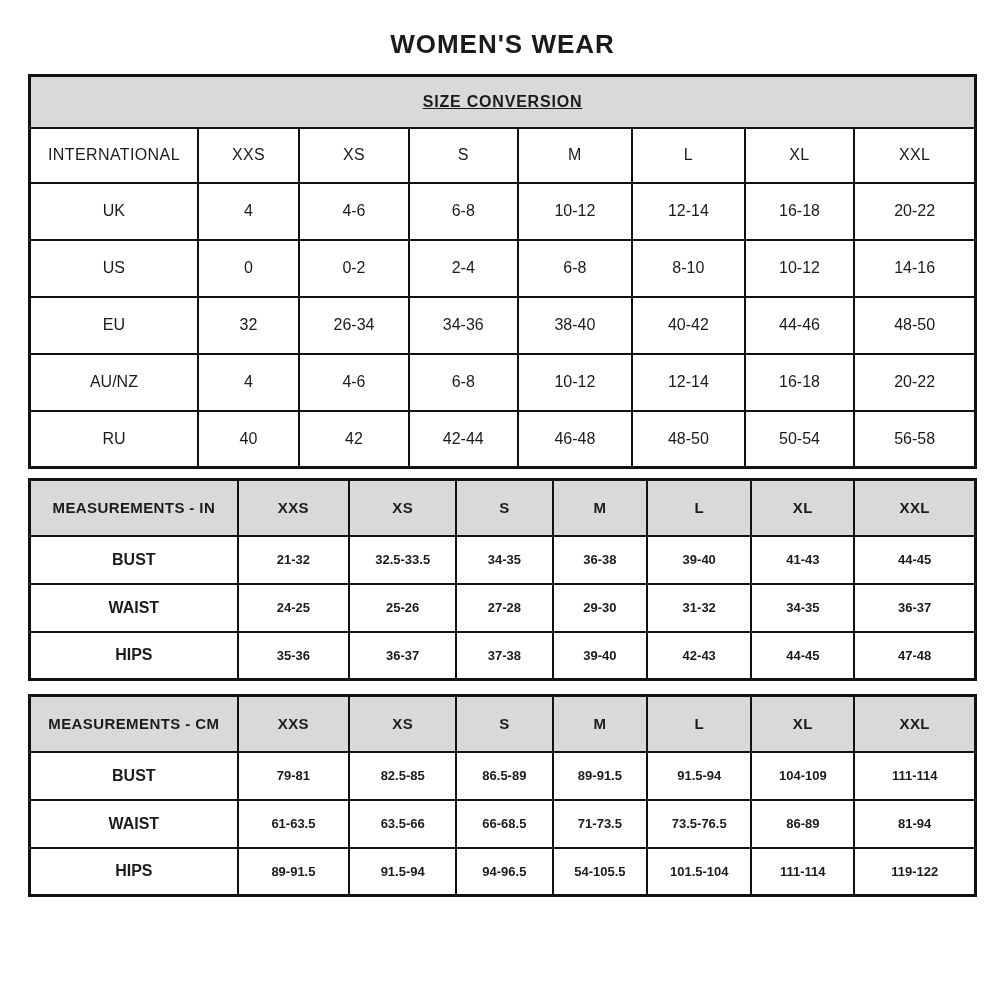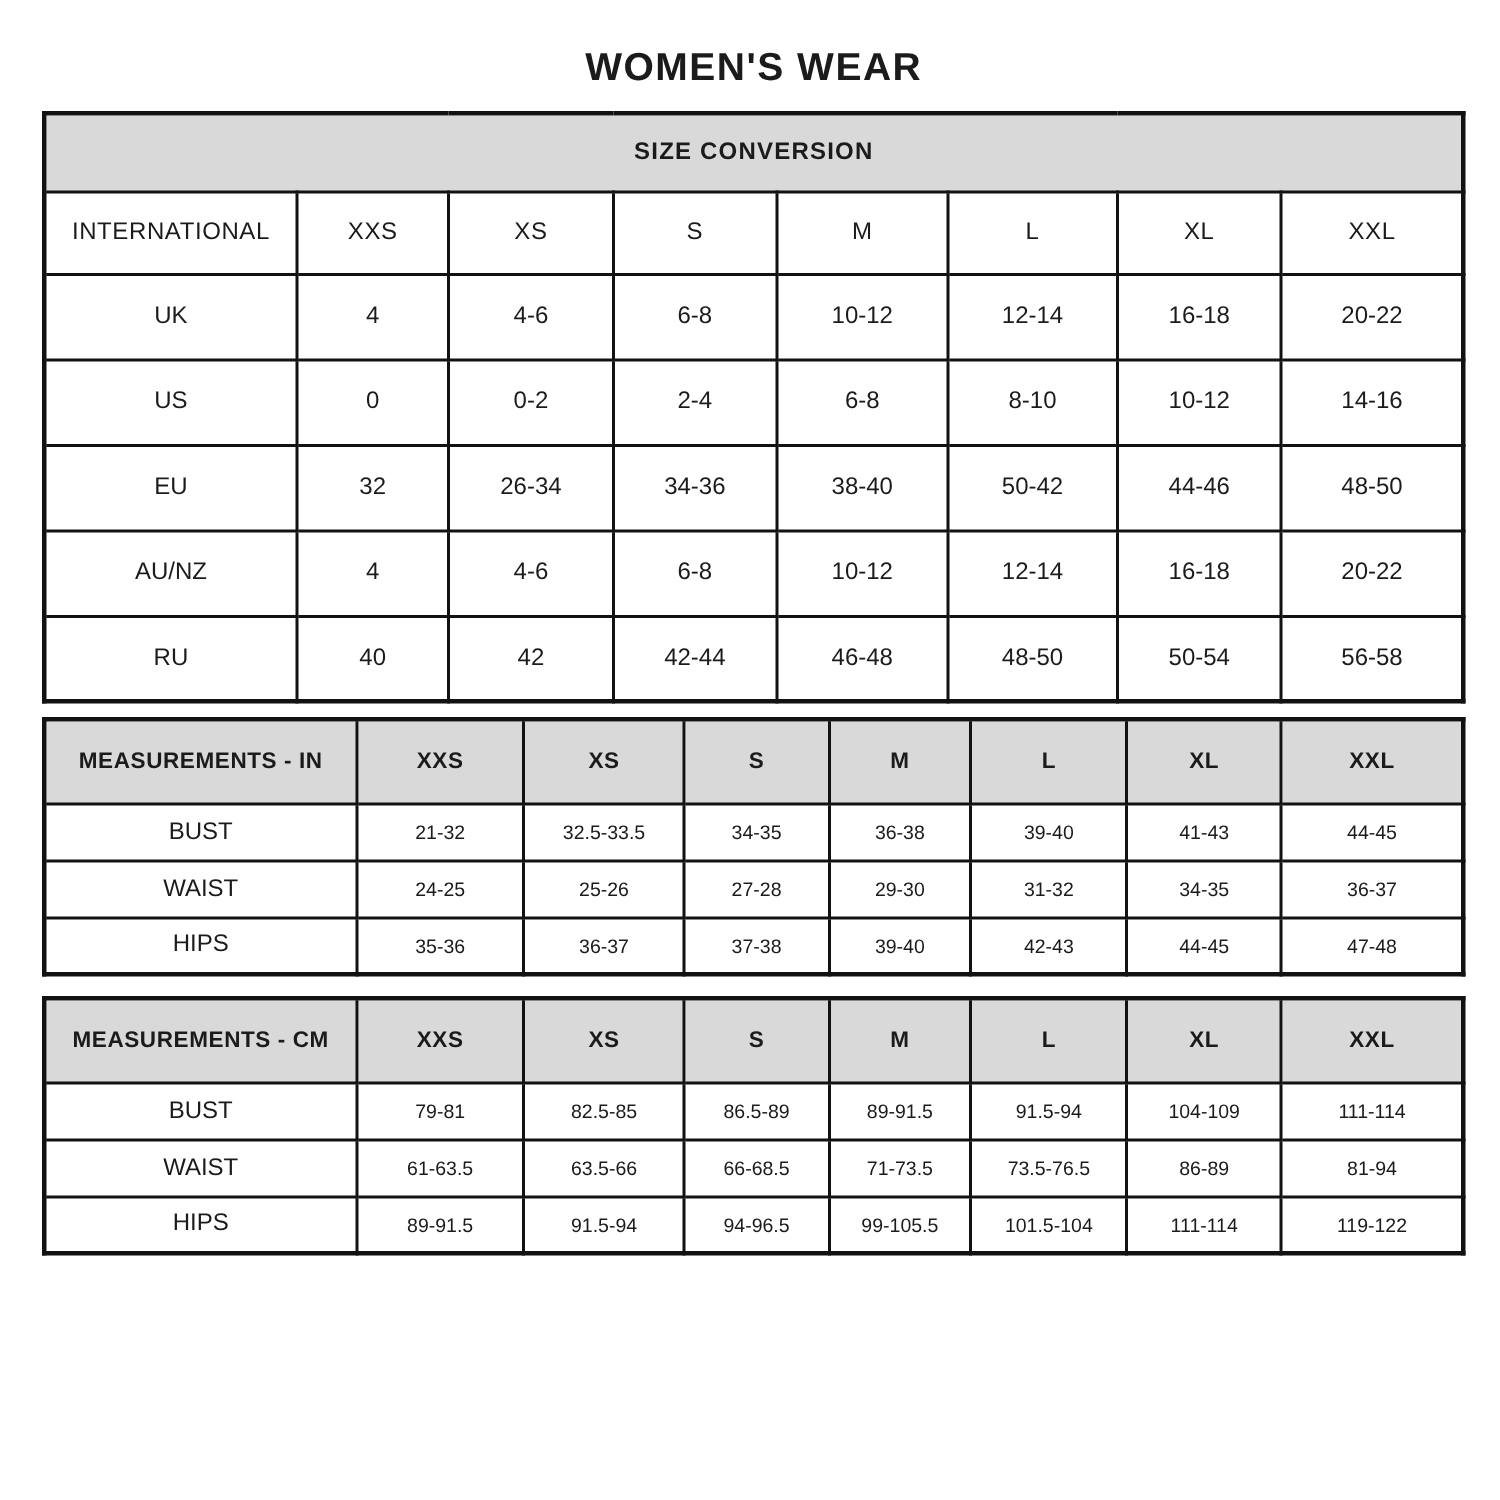--- a/index.html
+++ b/index.html
@@ -32,33 +32,34 @@
     overflow: hidden;
   }
   
   .tbl-conversion { margin-bottom: 9px; }
   .tbl-conversion .banner-row th {
     height: 52px;
     background: #d9d9d9;
     font-size: 16px;
     font-weight: 700;
     letter-spacing: 0.8px;
+    text-decoration: underline;
   }
   .tbl-conversion .colhead-row td { height: 55px; font-size: 16px; font-weight: 400; letter-spacing: 0.4px; }
   .tbl-conversion .data-row td { height: 57px; font-size: 16px; font-weight: 400; }
   
   .tbl-meas { margin-bottom: 13px; }
   .tbl-meas .head-row td {
     height: 56px;
     background: #d9d9d9;
     font-size: 15px;
     font-weight: 700;
     letter-spacing: 0.4px;
   }
-  .tbl-meas .data-row td { height: 38px; font-size: 13px; font-weight: 400; margin-top: 32px; }
+  .tbl-meas .data-row td { height: 48px; font-size: 13px; font-weight: 700; margin-top: 32px; }
   .tbl-meas .data-row td.row-label { font-size: 16px; }
 </style>
 </head>
 <body>
 
 <div class="page">
 
   <h1 class="page-title">WOMEN'S WEAR</h1>
 
   <table class="tbl-conversion">
@@ -105,21 +106,21 @@
         <td>8-10</td>
         <td>10-12</td>
         <td>14-16</td>
       </tr>
       <tr class="data-row">
         <td class="row-label">EU</td>
         <td>32</td>
         <td>26-34</td>
         <td>34-36</td>
         <td>38-40</td>
-        <td>50-42</td>
+        <td>40-42</td>
         <td>44-46</td>
         <td>48-50</td>
       </tr>
       <tr class="data-row">
         <td class="row-label">AU/NZ</td>
         <td>4</td>
         <td>4-6</td>
         <td>6-8</td>
         <td>10-12</td>
         <td>12-14</td>
@@ -234,21 +235,21 @@
         <td>71-73.5</td>
         <td>73.5-76.5</td>
         <td>86-89</td>
         <td>81-94</td>
       </tr>
       <tr class="data-row">
         <td class="row-label">HIPS</td>
         <td>89-91.5</td>
         <td>91.5-94</td>
         <td>94-96.5</td>
-        <td>99-105.5</td>
+        <td>54-105.5</td>
         <td>101.5-104</td>
         <td>111-114</td>
         <td>119-122</td>
       </tr>
     </tbody>
   </table>
 
 </div>
 
 </body></html>

